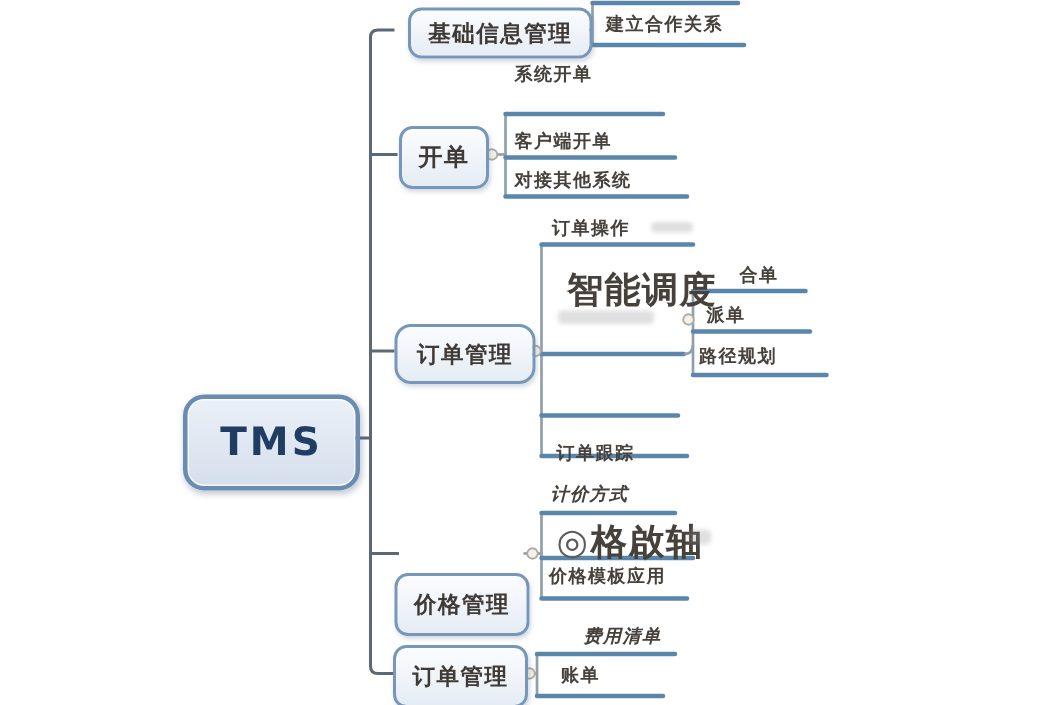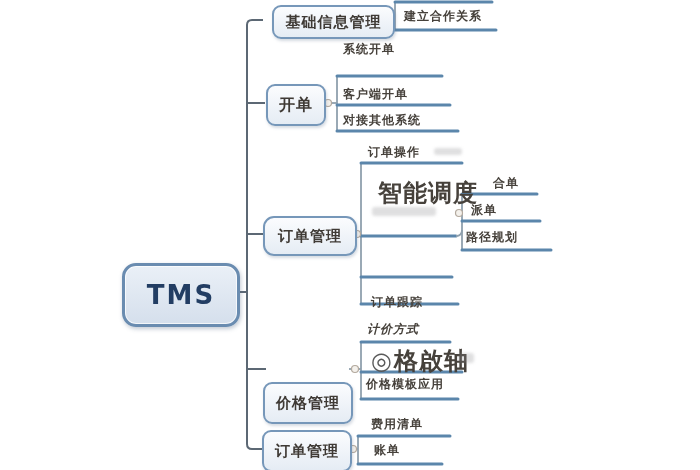--- a/index.html
+++ b/index.html
@@ -140,19 +140,19 @@
   <div class="leaf" style="left:471px;top:202px;">派单</div>
   <div class="leaf" style="left:466px;top:229px;">路径规划</div>
   <div class="leaf" style="left:371px;top:255px;margin-top:39px;">订单跟踪</div>
 
   <div class="leaf" style="left:367px;top:321px;font-style:italic;">计价方式</div>
   <div class="leaf big" style="left:371px;top:345px;">
     <span class="marker">◎</span><span>格啟轴</span>
   </div>
   <div class="leaf" style="left:366px;top:376px;">价格模板应用</div>
 
-  <div class="leaf" style="left:371px;top:416px;">费用清单</div>
+  <div class="leaf" style="left:389px;top:416px;font-style:italic;">费用清单</div>
   <div class="leaf" style="left:374px;top:442px;">账单</div>
 
   <div class="artifact" style="left:372px;top:207px;width:64px;height:9px;"></div>
   <div class="artifact" style="left:434px;top:148px;width:28px;height:7px;"></div>
   <div class="artifact" style="left:458px;top:353px;width:16px;height:10px;"></div>
 </div>
 
 </body></html>

